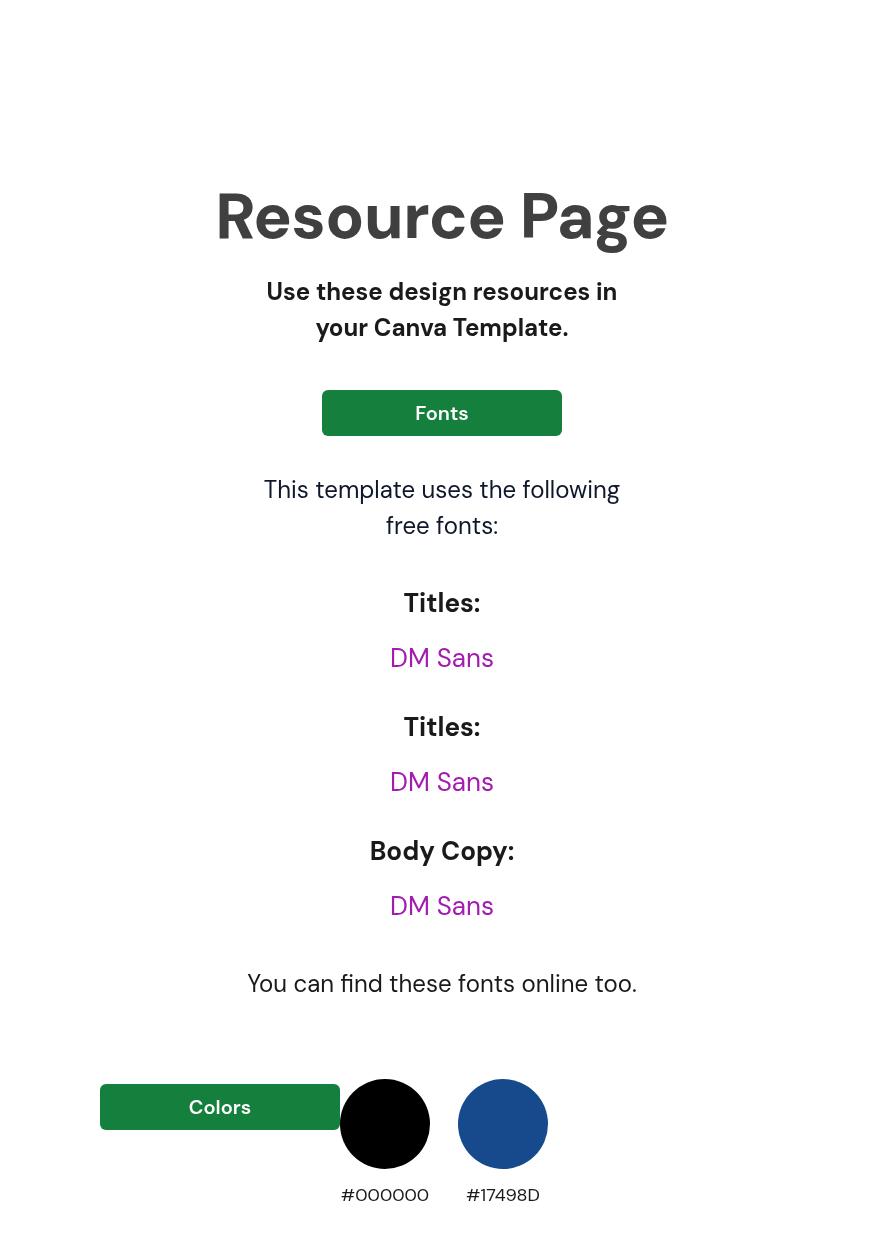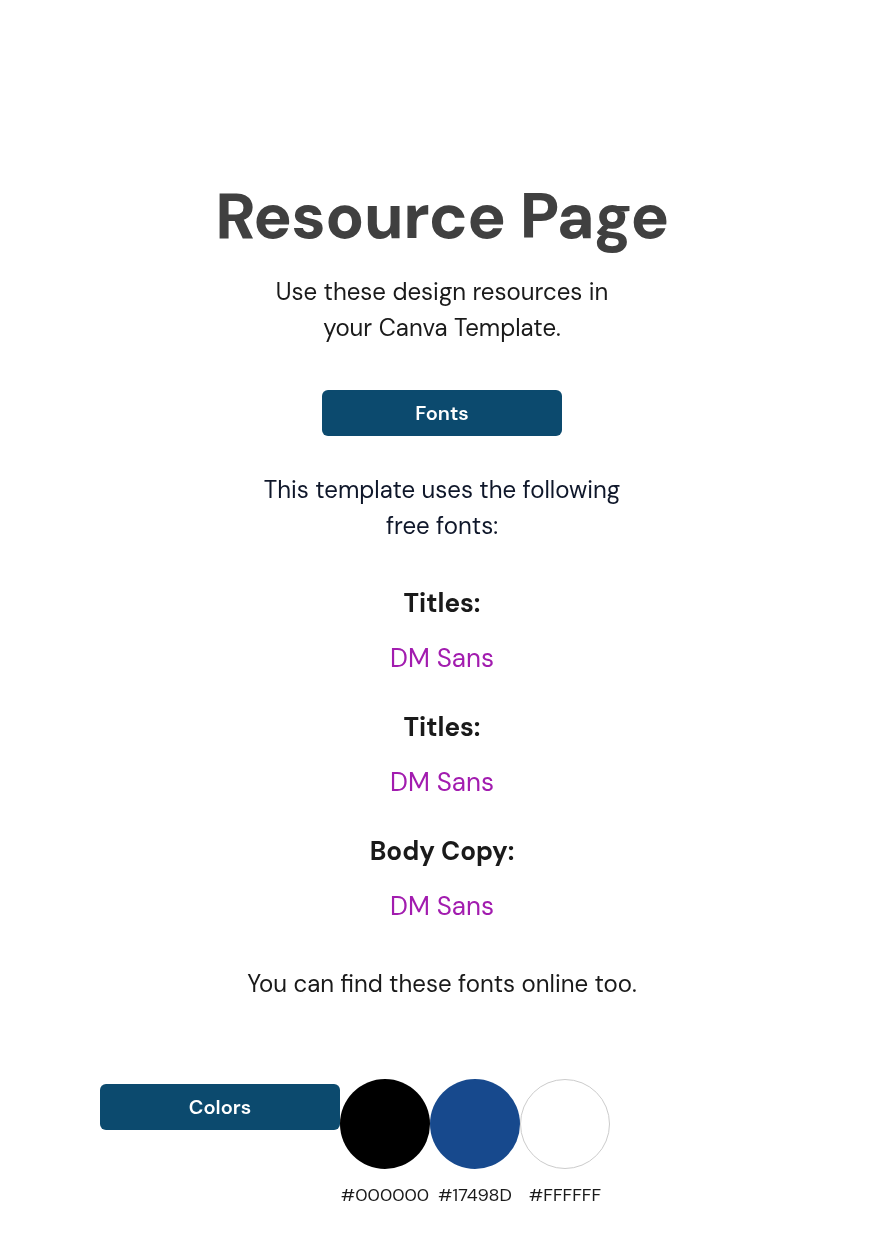--- a/index.html
+++ b/index.html
@@ -33,28 +33,28 @@
       font-size: 64px;
       font-weight: 800;
       color: #404040;
       margin-bottom: 20px;
       line-height: 1.15;
       letter-spacing: -0.5px;
     }
 
     .subtitle {
       font-size: 24px;
-      font-weight: 400;
+      font-weight: 700;
       color: #1a1a1a;
       margin-bottom: 44px;
       line-height: 1.5;
     }
 
     .section-badge {
-      background-color: #0c4a6e;
+      background-color: #15803d;
       color: #ffffff;
       font-size: 20px;
       font-weight: 600;
       padding: 10px 60px;
       border-radius: 6px;
       margin-bottom: 36px;
       display: inline-block;
       min-width: 240px;
     }
 
@@ -100,20 +100,21 @@
     .colors-section {
       display: flex;
       flex-direction: row;
       align-items: center;
       width: 100%;
     }
 
     .color-swatches {
       display: flex;
       flex-direction: row;
+      gap: 28px;
       justify-content: center;
       align-items: center;
       margin-top: 36px;
     }
 
     .color-item {
       display: flex;
       flex-direction: column;
       align-items: center;
       gap: 14px;
@@ -176,21 +177,17 @@
       <div class="color-item">
         <div class="color-circle black"></div>
         <span class="color-hex">#000000</span>
       </div>
 
       <div class="color-item">
         <div class="color-circle blue"></div>
         <span class="color-hex">#17498D</span>
       </div>
 
-      <div class="color-item">
-        <div class="color-circle white"></div>
-        <span class="color-hex">#FFFFFF</span>
-      </div>
 
     </div>
   </div>
 
 </div>
 
 </body></html>

